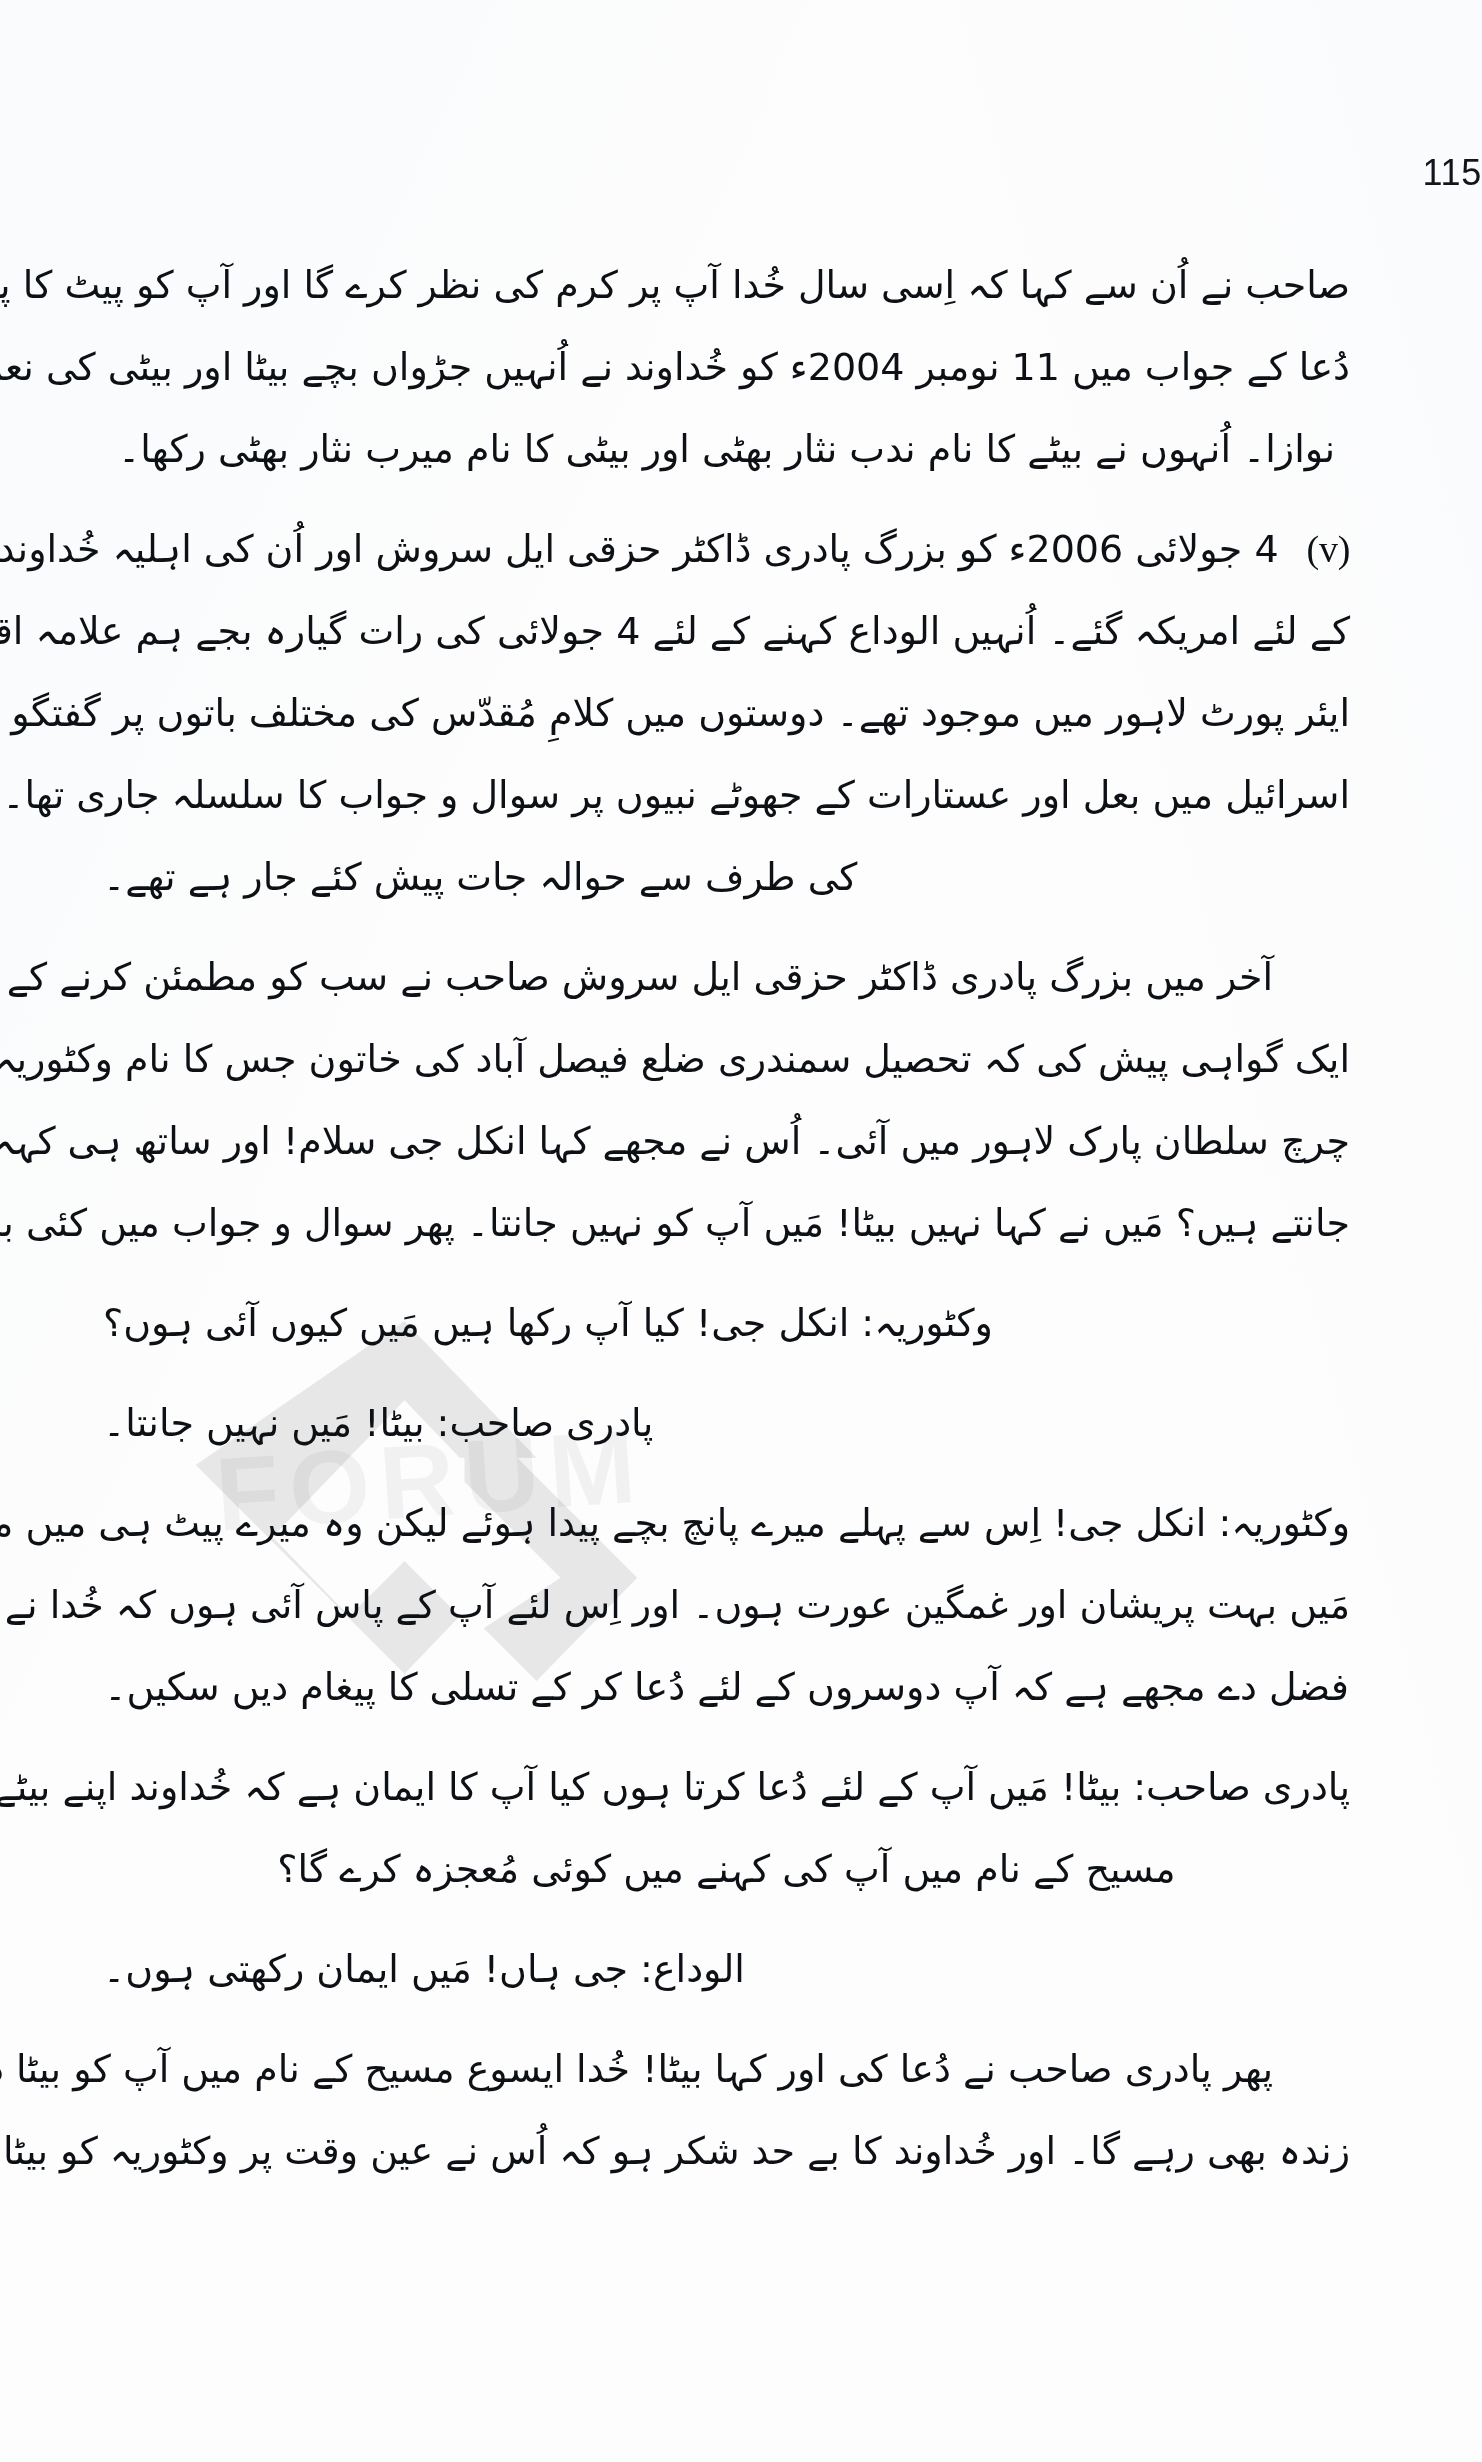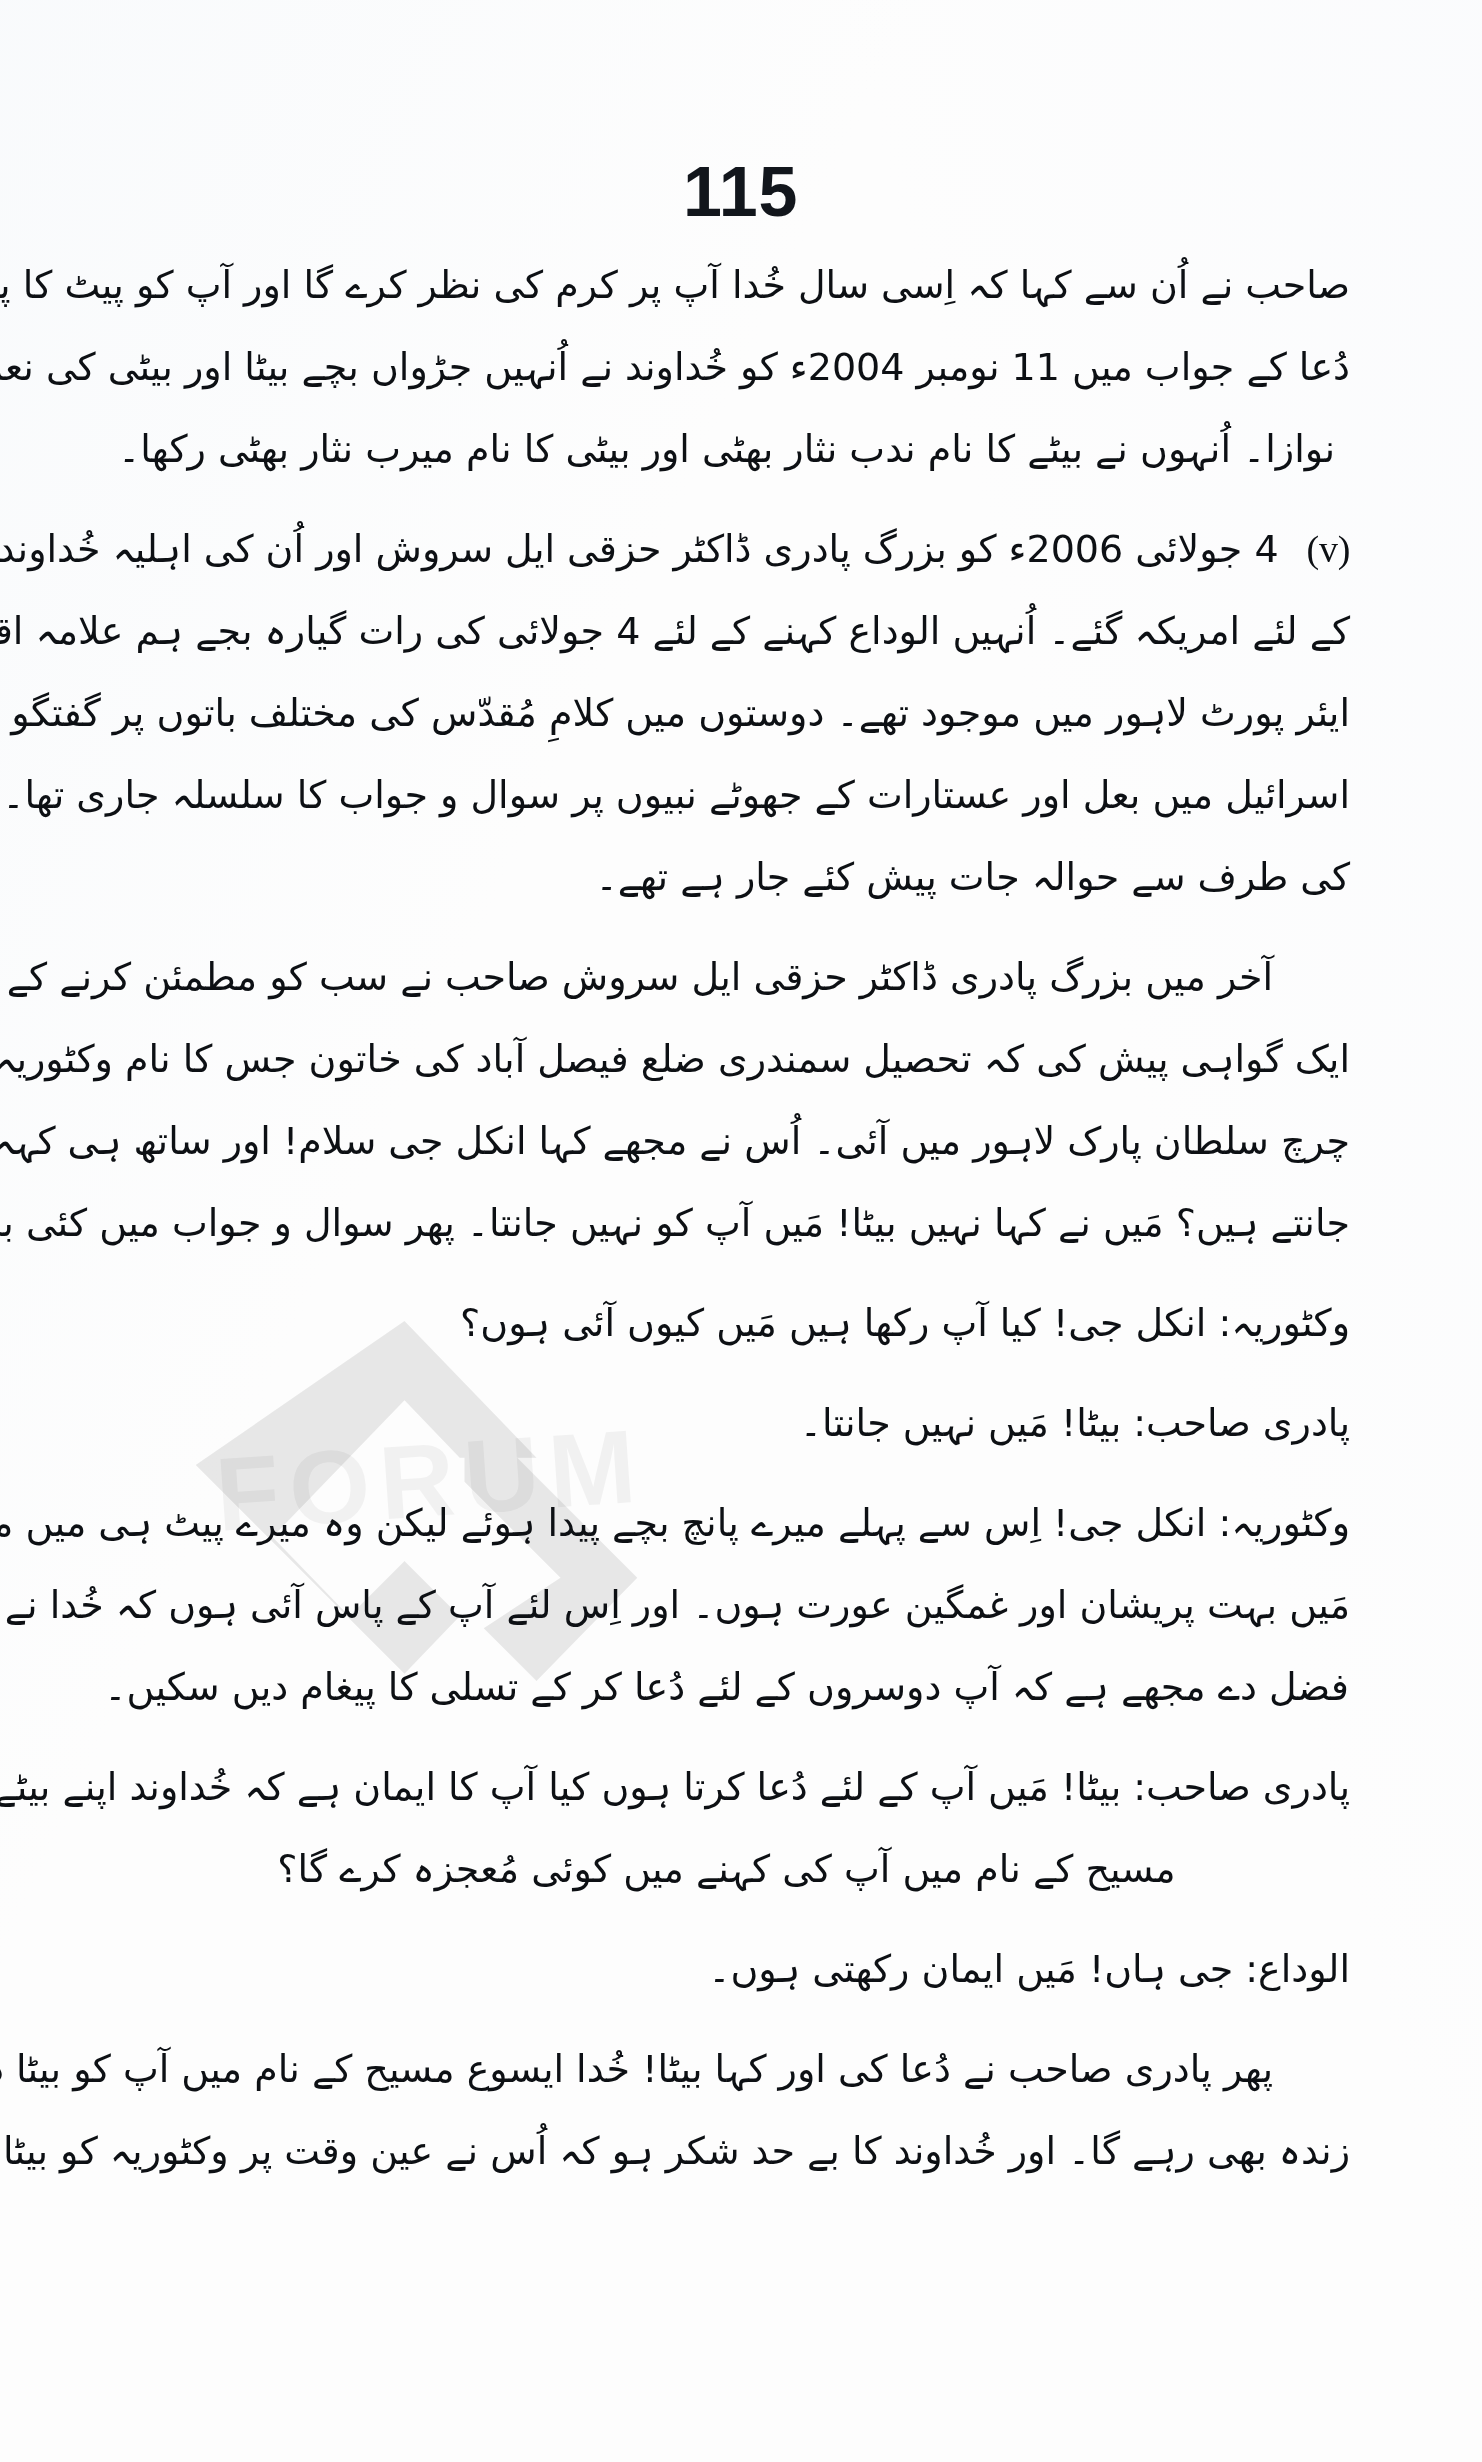--- a/index.html
+++ b/index.html
@@ -57,24 +57,24 @@
     pointer-events: none;
     direction: ltr;
   }
 
   
   .page-number {
     position: absolute;
     top: 152px;
     left: 0;
     width: 100%;
-    text-align: center;
+    text-align: right;
     font-family: "Liberation Sans", sans-serif;
-    font-size: 70px;
-    font-weight: 700;
+    font-size: 36px;
+    font-weight: 400;
     color: #12161c;
     direction: ltr;
     letter-spacing: 0.7px;
   }
 
   
   .body-text {
     position: absolute;
     top: 244px;
     right: 132px;
@@ -91,21 +91,21 @@
     font-size: 38px;
     line-height: 82px;
     color: #0d1014;
     white-space: nowrap;
     font-family: "DejaVu Sans", "Liberation Sans", sans-serif;
     font-weight: 400;
     letter-spacing: -0.3px;
   }
 
   .line.right   { text-align: center; }
-  .line.center  { text-align: right; }
+  .line.center  { text-align: left; }
 
   
   .line.stretch {
     display: flex;
     justify-content: space-between;
     white-space: nowrap;
   }
   .line.stretch > span { display: inline-block; }
 
   .para.indent .line:first-child {

